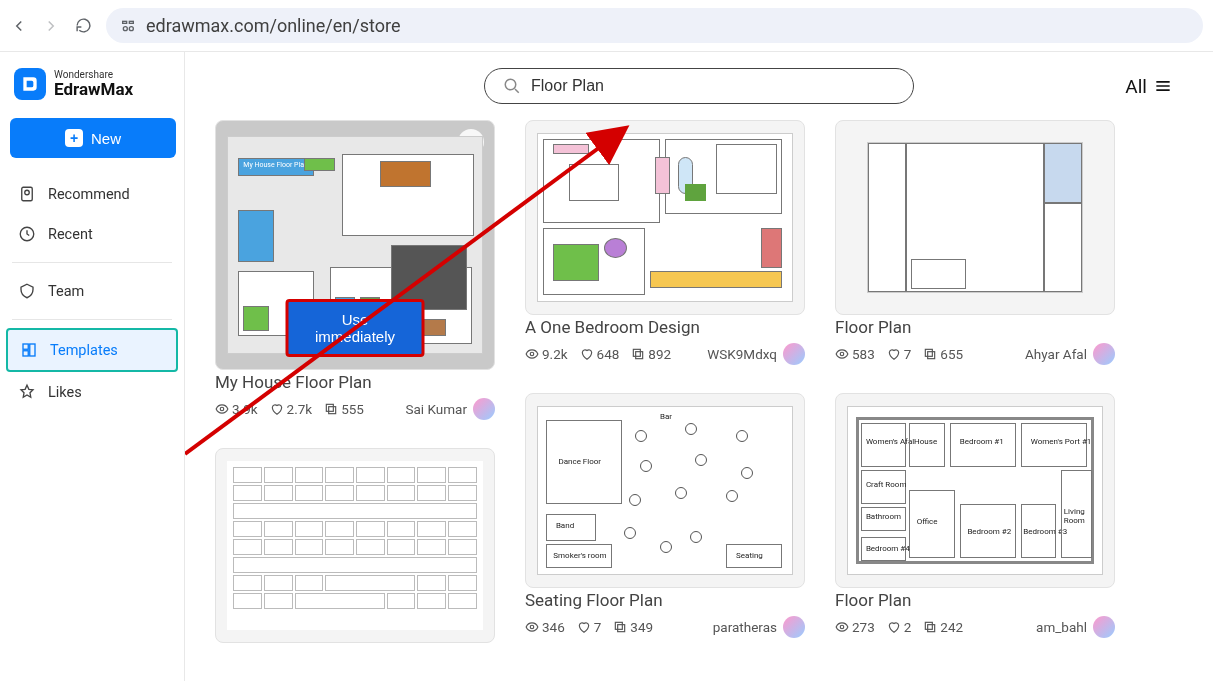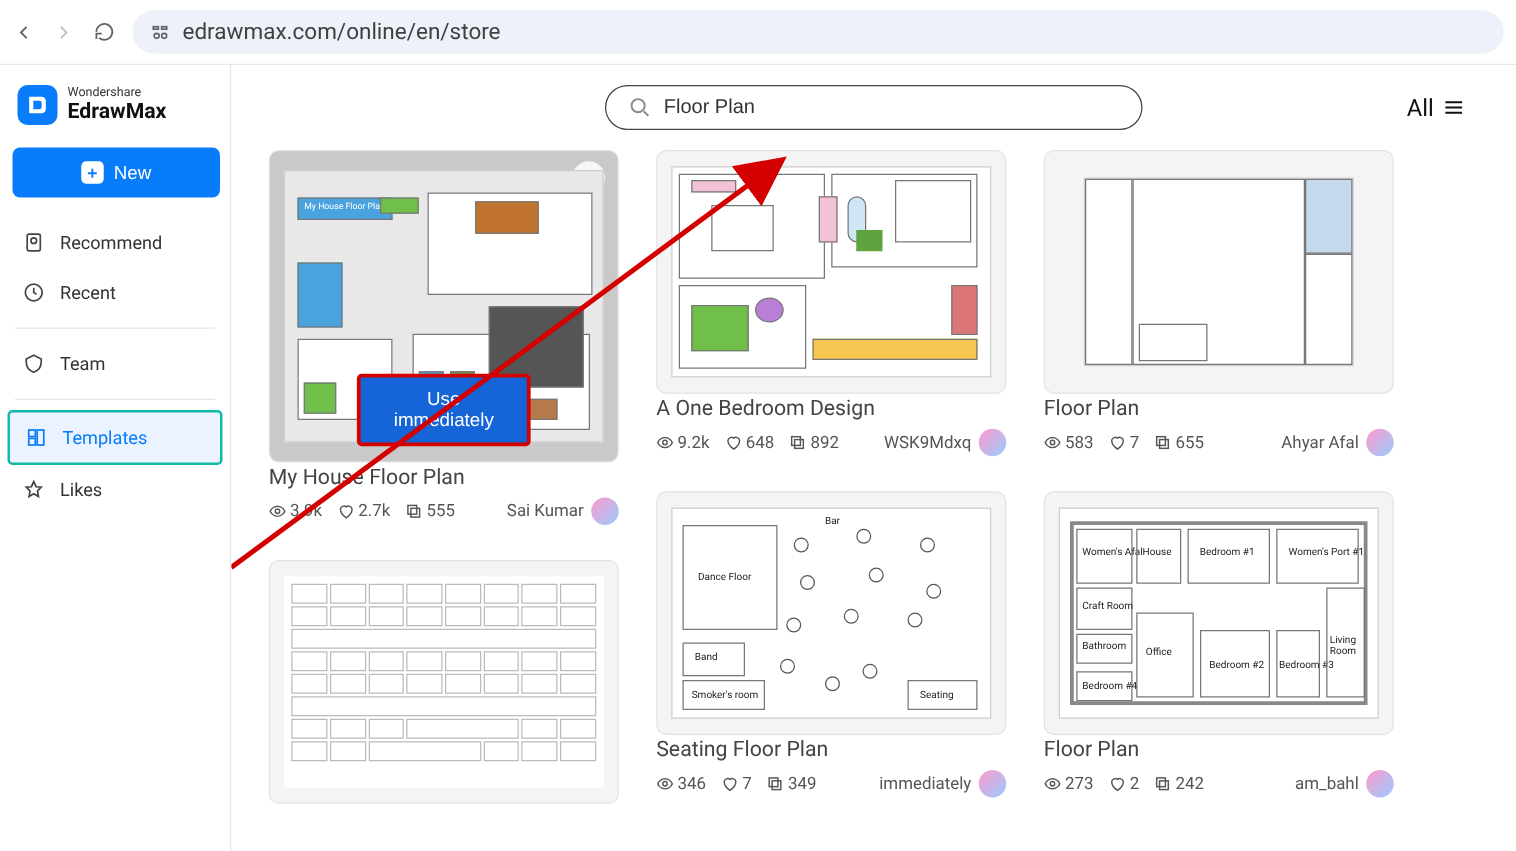--- a/index.html
+++ b/index.html
@@ -401,21 +401,21 @@
                 </span>
               <span class="meta-stat">
                   <svg width="14" height="14" viewBox="0 0 24 24" stroke="#555" fill="none" stroke-width="2">
                     <rect x="8" y="8" width="12" height="12"></rect>
                     <rect x="4" y="4" width="12" height="12"></rect>
                   </svg>
                   <span>349</span>
                 </span>
             </div>
             <div class="meta-author">
-                <span>immediately</span>
+                <span>paratheras</span>
                 <span class="avatar"></span>
               </div>
           </div>
         </div>
       </div>
 
       <div class="col2">
         <div class="card">
           <div class="thumb">
             <div class="thumb-inner" style="width:78%;height:78%">

